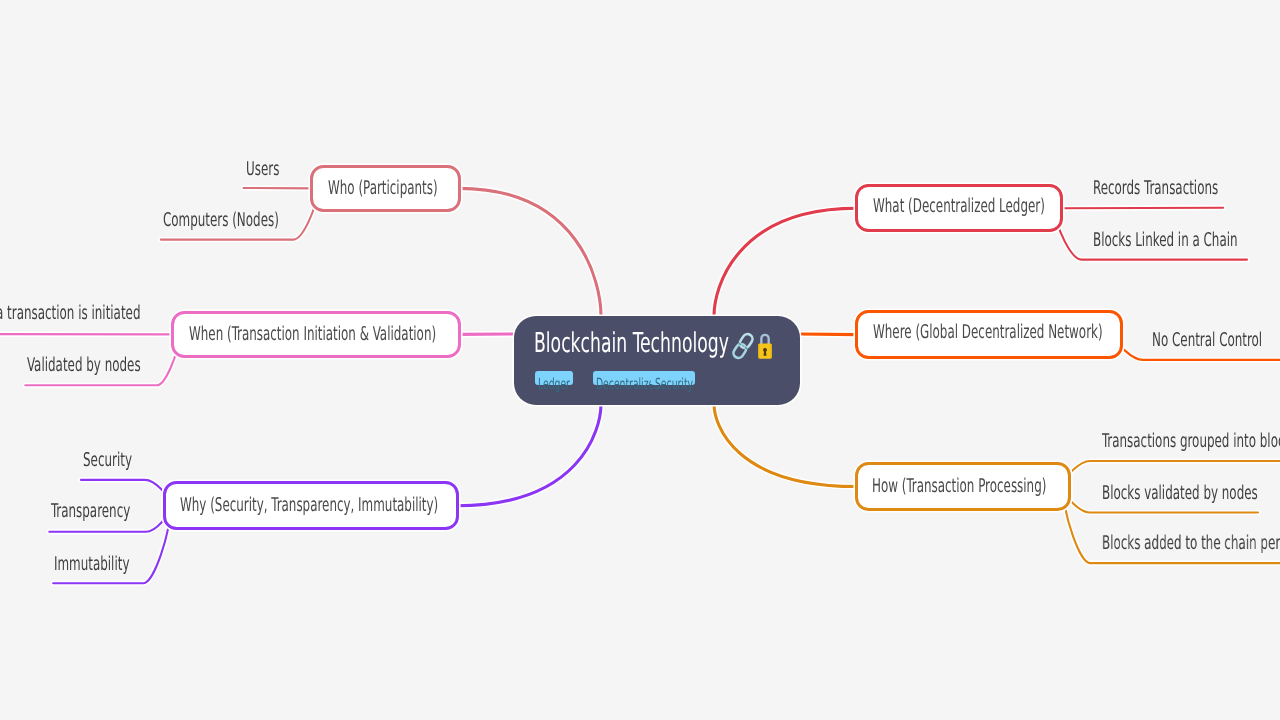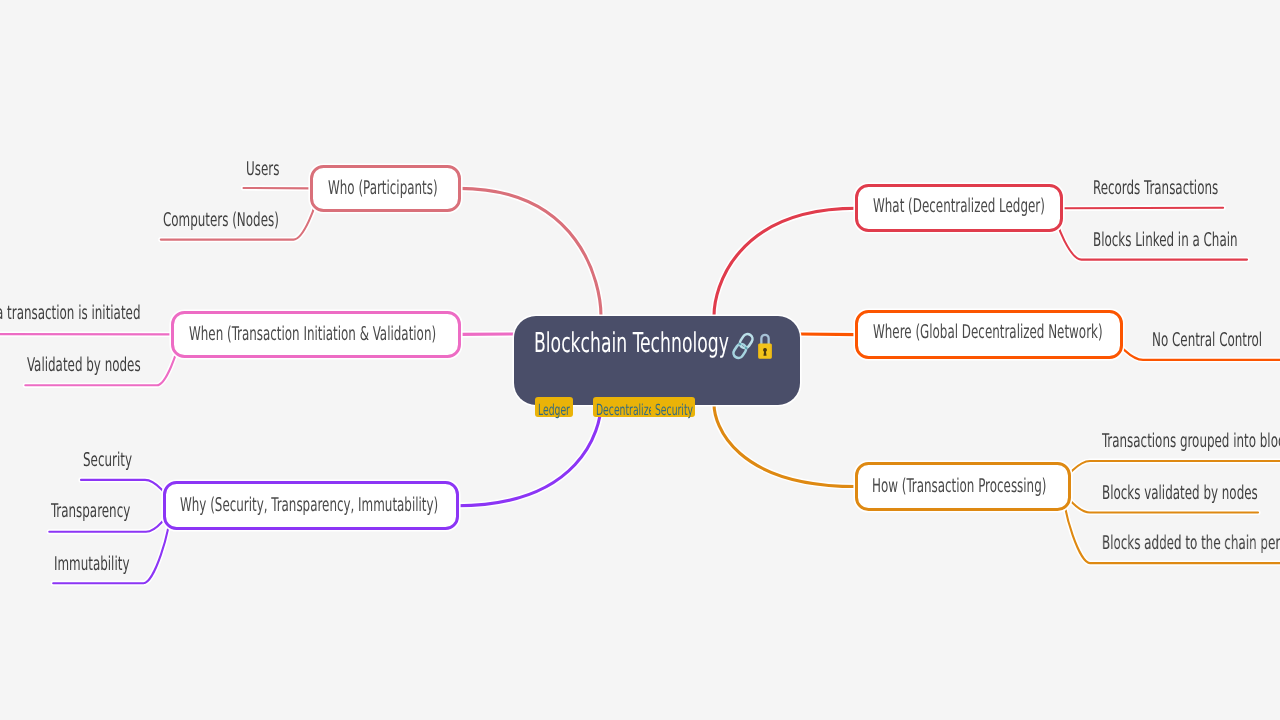--- a/index.html
+++ b/index.html
@@ -24,22 +24,22 @@
 
 #center{position:absolute;left:514px;top:315.6px;width:286px;height:89px;
         background:#4a4e69;border-radius:22px;box-sizing:border-box;
         box-shadow:0 0 0 1.6px #ffffff;}
 #ctitle{position:absolute;left:533.9px;top:334.2px;white-space:nowrap;color:#ffffff;
         font-family:"DejaVu Sans",sans-serif;font-stretch:condensed;font-size:27.4px;
         line-height:20px;transform:scaleX(.699);transform-origin:left top;}
 #chain{position:absolute;left:726.5px;top:329.5px;width:32px;height:32px;overflow:visible;}
 #lock{position:absolute;left:756.8px;top:332.3px;width:16px;height:28px;}
 #ctags{position:absolute;left:535.1px;top:371.4px;height:20.8px;}
-.tag{position:absolute;top:0;background:#eab308;border-radius:3px;height:20px;
-     box-sizing:border-box;margin-top:26px;}
+.tag{position:absolute;top:0;background:#7dd3fc;border-radius:3px;height:14px;
+     box-sizing:border-box;}
 .tag > span{position:absolute;left:3.4px;top:5.6px;white-space:nowrap;color:#336a80;
      font-family:"DejaVu Sans",sans-serif;font-stretch:condensed;font-size:15.3px;
      line-height:15.3px;transform:scaleX(.672);transform-origin:left top;}
 </style>
 </head>
 <body>
 
 <div id="stage">
 <svg id="links" viewBox="0 0 1280 720">
   <path d="M243.5,188.0 L311.5,188.4" stroke="#ffffff" stroke-width="5.2"></path>

